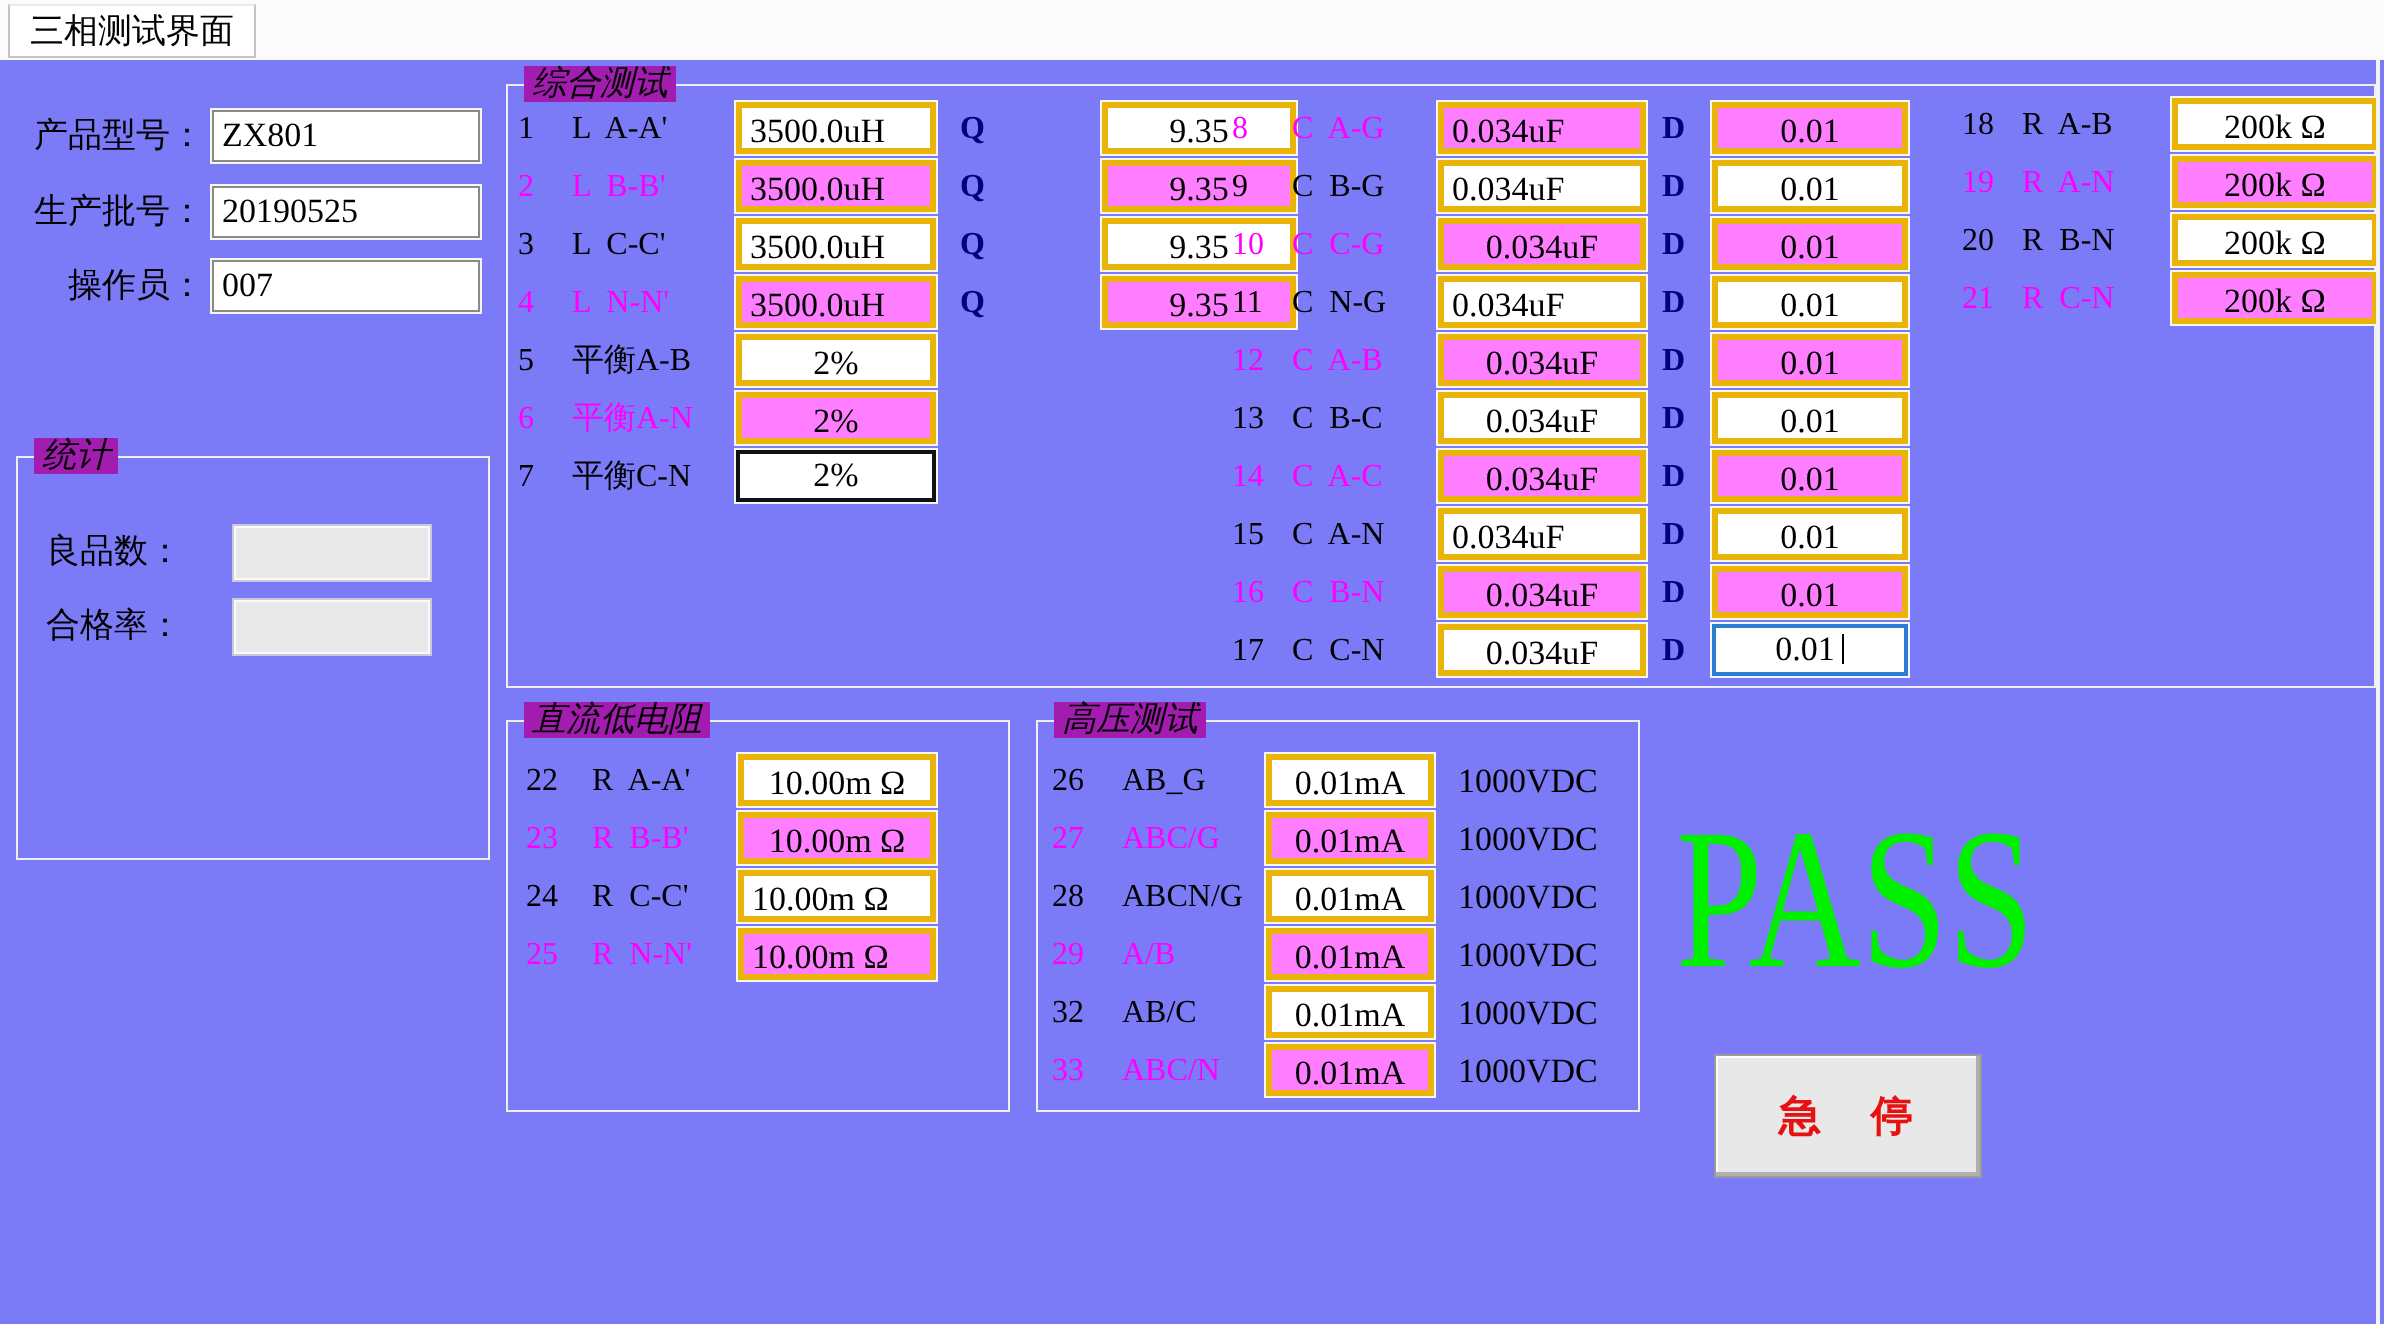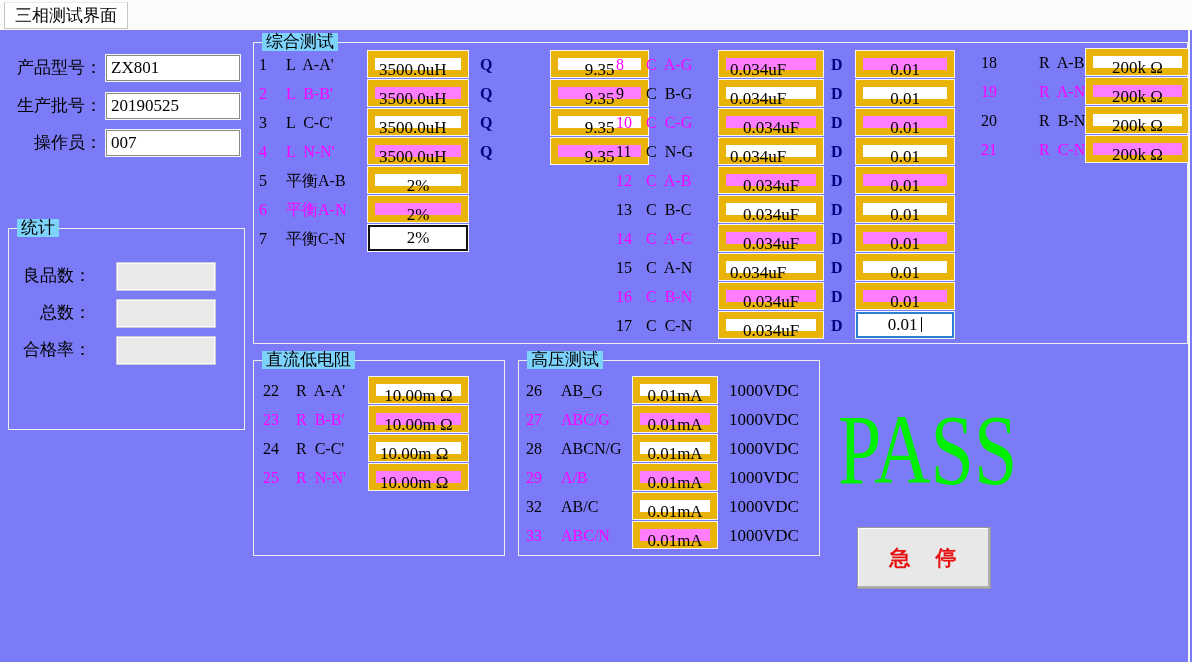--- a/index.html
+++ b/index.html
@@ -12,34 +12,34 @@
   .tab { position:absolute; left:4px; top:2px; width:124px; height:27px; background:#ffffff;
          border:1px solid #c4c4c4; border-top-color:#e9e9e9; text-align:center;
          font-size:17px; line-height:25px; color:#000; cursor:default; }
 
   
   .page { position:absolute; left:0; top:30px; width:1192px; height:632px; background:#7b7bf8; }
   .edge-r { position:absolute; left:1188px; top:0; width:2px; height:632px; background:#f4f4f4; }
 
   
   .grp { position:absolute; border:1px solid #eeeeee; }
-  .gtitle { position:absolute; top:-10px; left:8px; background:#7dd3fc; padding:0 4px;
-            font-size:17px; line-height:18px; color:#000; white-space:pre; }
+  .gtitle { position:absolute; top:-10px; left:8px; background:#a21caf; padding:0 4px;
+            font-size:17px; line-height:18px; color:#000; white-space:pre;font-style:italic; }
   .grp-comp  { left:253px; top:12px;  width:935px; height:302px; }
   .grp-stats { left:8px;   top:198px; width:237px; height:202px; }
   .grp-dc    { left:253px; top:330px; width:252px; height:196px; }
   .grp-hv    { left:518px; top:330px; width:302px; height:196px; }
 
   
   .sec { position:absolute; }
   .row { position:relative; height:29px; }
   .num { position:absolute; left:0; top:0; width:28px; line-height:29px; font-size:16px; color:#000; }
   .lbl { position:absolute; top:0; line-height:29px; font-size:16px; color:#000; white-space:pre; }
   .xlab{ position:absolute; top:0; line-height:29px; font-size:16px; color:#000080; font-weight:bold; }
-  .vbox{ position:absolute; top:1px; height:26px; background:#ffffff; border:7px solid #eab308;
+  .vbox{ position:absolute; top:1px; height:26px; background:#ffffff; border:3px solid #eab308;
          box-shadow:0 0 0 1px #f6f6f6; line-height:23px; font-size:17px; color:#000;
          text-align:center; padding:0 4px; white-space:pre; }
   .volt{ position:absolute; top:0; line-height:29px; font-size:17px; color:#000; }
   .caret{ display:none; width:1px; height:15px; background:#000; vertical-align:-2px; margin-left:4px; }
 
   
   .alt .num, .alt .lbl { color:#ff00ff; }
   .alt .vbox { background:#ff7dff; }
   
   .strong .val { border:2px solid #111111; line-height:21px; }
@@ -53,21 +53,21 @@
   .sec-c   { left:362px; top:7px;   width:345px; }
   .sec-r   { left:727px; top:5px;   width:208px; }
   .sec-l .lbl, .sec-bal .lbl { left:27px; }
   .sec-l .val, .sec-bal .val { left:109px; width:100px; }
   .sec-l .qlab { left:221px; }
   .sec-l .qbox { left:245px; width:97px;margin-left:47px; }
   .sec-c .lbl  { left:30px; }
   .sec-c .val  { left:103px; width:104px; }
   .sec-c .dlab { left:215px; }
   .sec-c .dbox { left:240px; width:98px; }
-  .sec-r .lbl  { left:30px;margin-left:28px; }
+  .sec-r .lbl  { left:30px; }
   .sec-r .val  { left:105px; width:103px; }
 
   
   .sec-dc { left:9px; top:15px; width:235px; }
   .sec-dc .lbl { left:33px; }
   .sec-dc .val { left:106px; width:99px; }
 
   
   .sec-hv { left:7px; top:15px; width:292px; }
   .sec-hv .lbl { left:35px; }
@@ -134,24 +134,20 @@
     <div class="grp grp-stats">
       <span class="gtitle">统计</span>
       <div class="stat-rows">
 
           <div class="stat-row">
             <span class="slabel">良品数：</span>
             <div class="sbox"><span></span></div>
           </div>
 
 
-          <div class="stat-row">
-            <span class="slabel">总数：</span>
-            <div class="sbox"><span></span></div>
-          </div>
 
           <div class="stat-row">
             <span class="slabel">合格率：</span>
             <div class="sbox"><span></span></div>
           </div>
         </div>
     </div>
 
     <div class="grp grp-comp">
       <span class="gtitle">综合测试</span>

